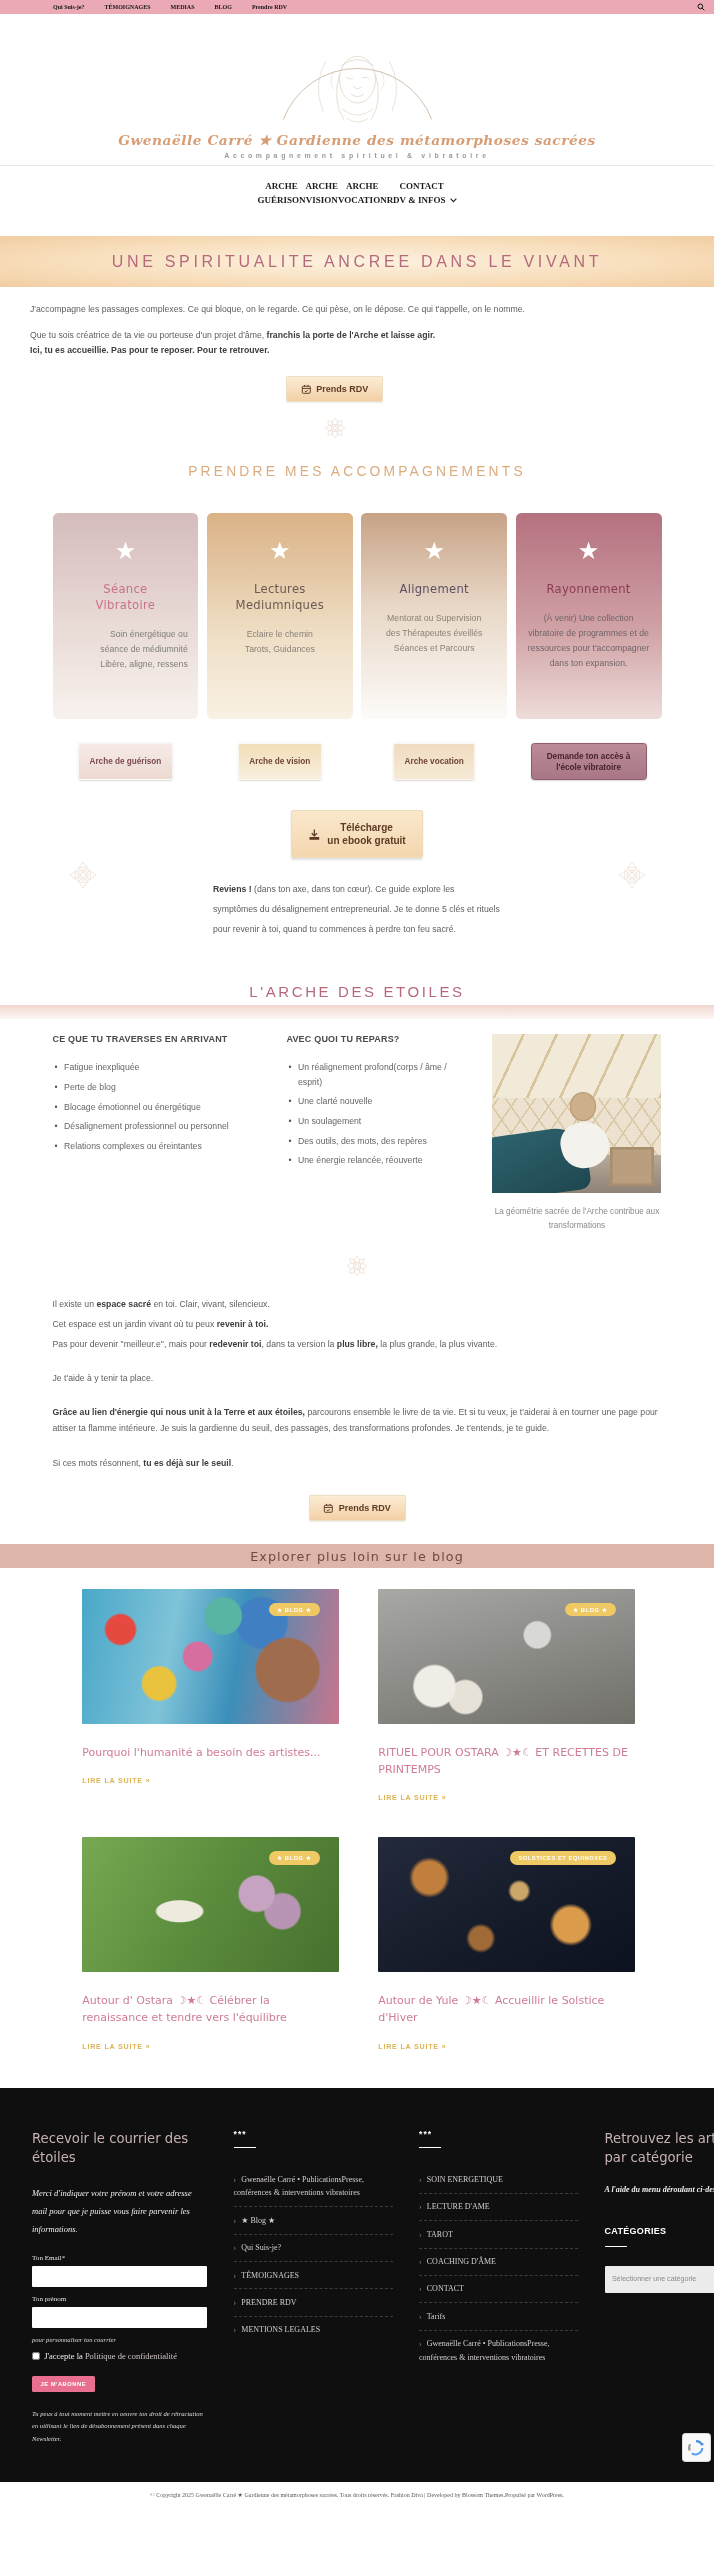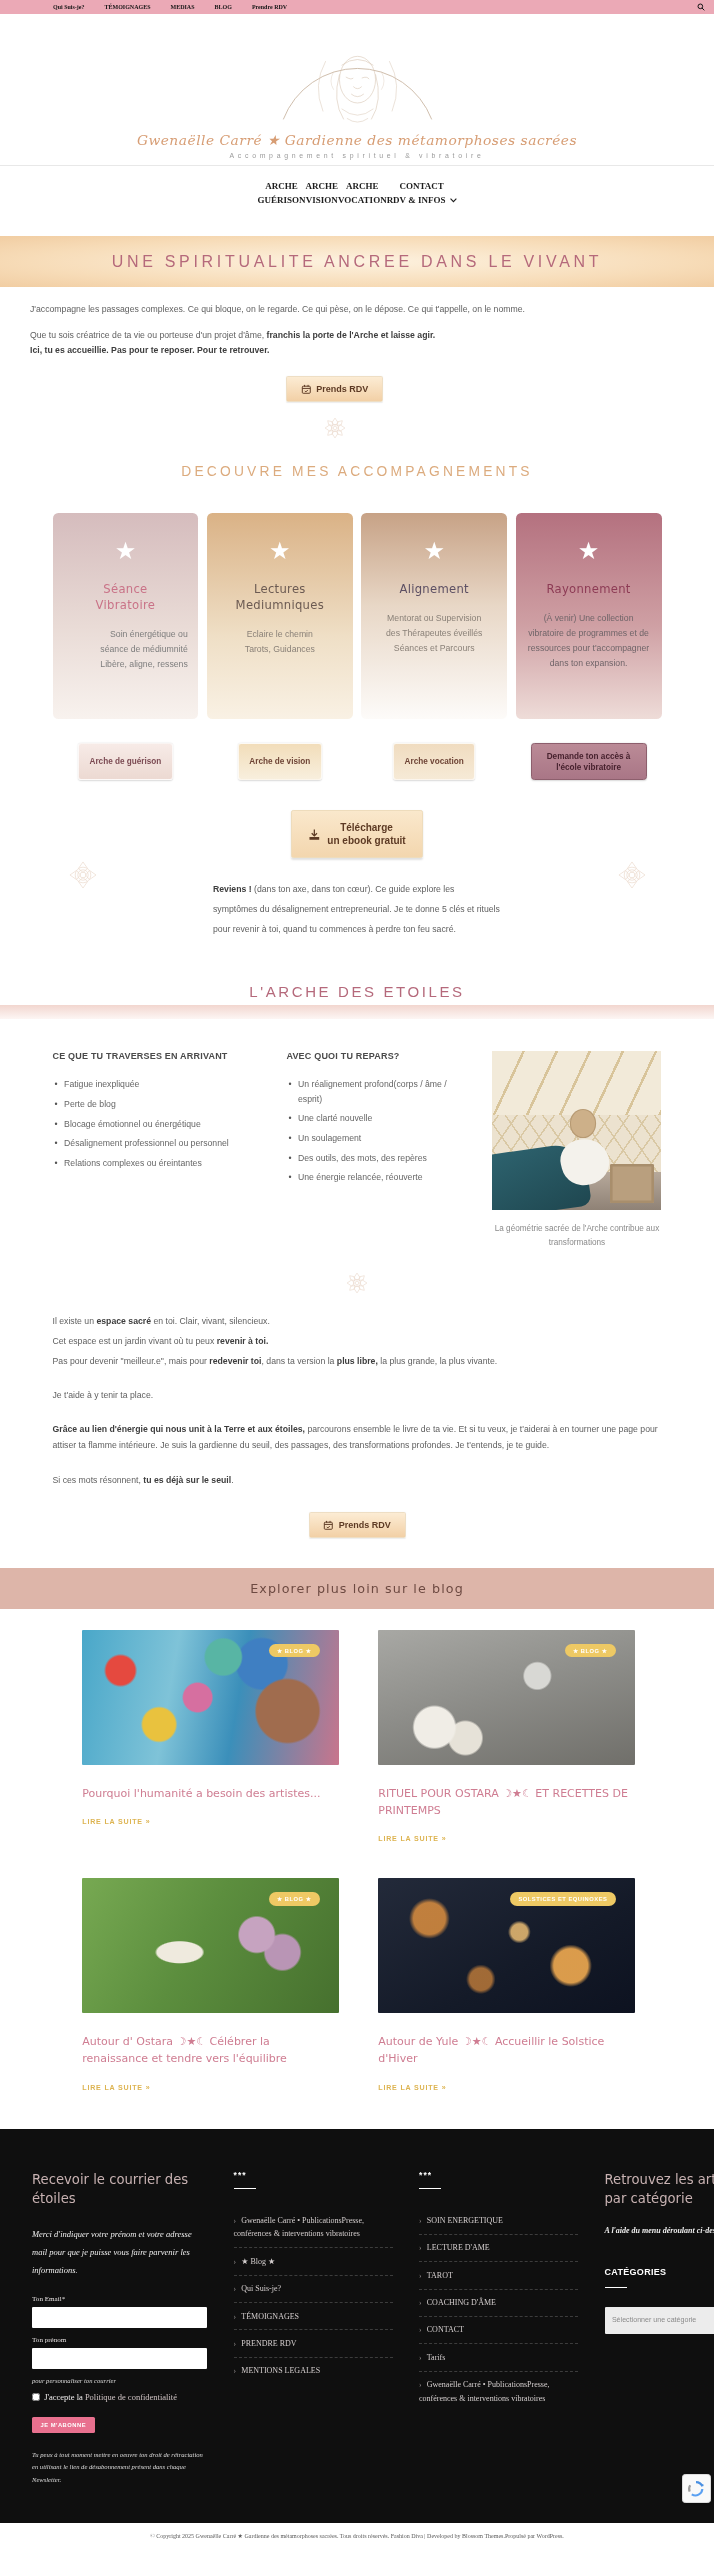--- a/index.html
+++ b/index.html
@@ -6,21 +6,21 @@
   html,body { background:#fff; }
   body { width:714px; margin:0 auto; font-family:"Liberation Sans", sans-serif; color:#5f5f5f; position:relative; }
   .display { font-family:"Liberation Sans", sans-serif; font-weight:400; }
 
   
   .topbar { background:#eba9b6; height:14.3px; display:flex; align-items:center; padding:0 9.5px 0 53px; font-family:"Liberation Serif", serif; font-weight:bold; font-size:6px; color:#161616; }
   .topbar .tb-item { margin-right:20px; cursor:pointer; white-space:nowrap; }
   .topbar .tb-search { margin-left:auto; display:flex; align-items:center; }
 
   
-  .logo-area { background:#fff; padding:9.5px 0 6.4px; text-align:center; }
+  .logo-area { background:#fff; padding:9.5px 0 6.4px; text-align:center;font-weight:bold; }
   .logo-art { display:block; margin:0 auto; }
   .logo-title { font-family:"DejaVu Serif", serif; font-style:italic; font-size:13.8px; color:#d79d74; letter-spacing:0.5px; margin-top:2.1px; }
   .logo-sub { font-size:6.9px; letter-spacing:3.7px; color:#9a9a9a; margin-top:3.7px; }
 
   
   .mainnav { border-top:0.5px solid #e8e8e8; padding:13.8px 0 21px; display:flex; justify-content:center; background:#fff; }
   .nav-item { font-family:"Liberation Serif", serif; font-weight:bold; font-size:9px; color:#1d1d1d; text-align:center; line-height:1.55; cursor:pointer; position:relative; }
   .nav-item .chev { display:inline-block; margin-left:4.2px; }
 
   
@@ -66,21 +66,21 @@
   .btn-ebook .lbl { font-weight:bold; font-size:10px; color:#5d3a24; line-height:1.35; text-align:center; }
   .side-orn { position:absolute; top:50px; opacity:.5; }
   .side-orn.left { left:15px; } .side-orn.right { right:15px; }
   .ebook-desc { width:288px; margin:21px auto 0; text-align:left; font-size:8.7px; line-height:2.3; color:#5f5f5f; }
   .ebook-desc b { color:#3d3d3d; }
 
   
   .arche-head { margin-top:44px; text-align:center; }
   .arche-title { font-size:15px; letter-spacing:2.6px; color:#b5697b; font-weight:400; }
   .arche-band { height:13.8px; margin-top:5.3px; background:linear-gradient(180deg,#f2d6cf,#fdf6f4); }
-  .arche-grid { display:grid; grid-template-columns:1.15fr 1fr 169px; gap:21px; margin-top:32px; }
+  .arche-grid { display:grid; grid-template-columns:1.15fr 1fr 169px; gap:21px; margin-top:15px; }
   .arche-col h4 { font-size:9px; font-weight:bold; color:#4a4a4a; letter-spacing:0.2px; margin-bottom:16px; }
   .arche-col ul { list-style:none; }
   .arche-col li { position:relative; padding-left:11.6px; font-size:8.7px; line-height:1.65; color:#666; margin-bottom:5.3px; }
   .arche-col li::before { content:"•"; position:absolute; left:2.1px; color:#555; }
   .yurt-fig { width:169px; }
   .yurt { width:169px; height:159px; position:relative; overflow:hidden; background:#efe6d5; }
   .yurt .roof { position:absolute; inset:0 0 48% 0; background:#f2ead9;
     background-image:repeating-linear-gradient(115deg, transparent 0 27.5px, #d8c49a 27.5px 30px); }
   .yurt .lattice { position:absolute; top:40%; left:0; right:0; height:38%; background:#ece2cf;
     background-image:repeating-linear-gradient(55deg, transparent 0 13.8px, #d9c8a4 13.8px 15.3px),
@@ -92,21 +92,21 @@
   .yurt .drum { position:absolute; top:59px; left:79px; width:24px; height:26.5px; background:#cdb089; border-radius:50%; box-shadow:0 0 0 1.1px #b79a73; }
   .yurt-cap { margin-top:11.6px; text-align:center; font-size:8.2px; line-height:1.7; color:#8a8a8a; }
 
   
   .sacred { margin-top:21px; font-size:8.7px; line-height:1.85; color:#5f5f5f; }
   .sacred p { margin-bottom:4.2px; }
   .sacred b { color:#3d3d3d;text-align:center; }
   .sacred .gap { height:13.8px; }
 
   
-  .blog-banner { margin-top:30px; height:41px; background:#ddb5a9; display:flex; align-items:center; justify-content:center; }
+  .blog-banner { margin-top:23px; height:24px; background:#ddb5a9; display:flex; align-items:center; justify-content:center; }
   .blog-banner span { font-size:12.7px; letter-spacing:1.1px; color:#6d4a42; font-family:"DejaVu Sans", sans-serif; }
 
   
   .blog-grid { width:577px; margin:21px auto 0; display:grid; grid-template-columns:1fr 1fr; column-gap:15px; row-gap:30px; }
   .post { padding:0 10.6px 5.3px 13.8px; }
   .post-img { position:relative; height:135px; border-radius:1.1px; overflow:hidden; }
   .badge { position:absolute; top:13.8px; right:19px; background:#eec964; color:#fff; font-weight:bold; font-size:5.8px; letter-spacing:0.5px; padding:3.7px 8.5px; border-radius:7.4px; white-space:nowrap; }
   .post h3 { margin:20px 0 0; font-family:"DejaVu Sans", sans-serif; font-weight:400; font-size:11px; line-height:1.55; color:#cf7d92; }
   .post .more { display:inline-block; margin-top:16px; font-weight:bold; font-size:7.1px; letter-spacing:0.8px; color:#ddb452; cursor:pointer; }
   .img1 { background:
@@ -227,21 +227,21 @@
   </button>
   <svg class="ornament" width="24" height="24" viewBox="0 0 46 46" fill="none" stroke="#d9b9a0" stroke-width="1.2">
     <circle cx="23" cy="23" r="7"></circle>
       <circle cx="23" cy="23" r="3.4"></circle>
     <path d="M23 4 l6 9 -6 5 -6 -5 z M23 42 l6 -9 -6 -5 -6 5 z M4 23 l9 -6 5 6 -5 6 z M42 23 l-9 -6 -5 6 5 6 z"></path>
     <path d="M9 9 l9 2 1 7 -8 -1 z M37 9 l-9 2 -1 7 8 -1 z M9 37 l9 -2 1 -7 -8 1 z M37 37 l-9 -2 -1 -7 8 1 z"></path>
   </svg>
 </section>
 
 <section class="container">
-  <h2 class="accomp-title display">DECOUVRE MES ACCOMPAGNEMENTS</h2>
+  <h2 class="accomp-title display">PRENDRE MES ACCOMPAGNEMENTS</h2>
   <div class="cards">
     <div class="card card1">
       <span class="star">★</span>
       <h3 style="white-space:pre-line">Séance
 Vibratoire</h3>
       <div class="body">Soin énergétique ou
 séance de médiumnité
 Libère, aligne, ressens</div>
     </div>
     <div class="card card2">

